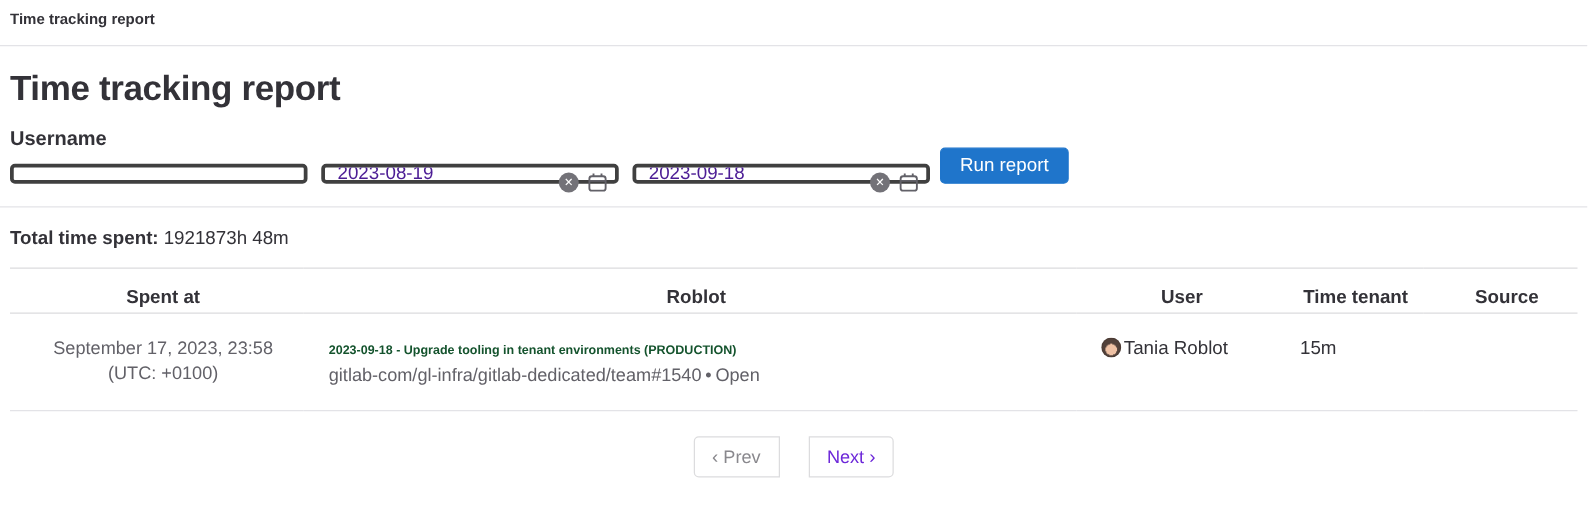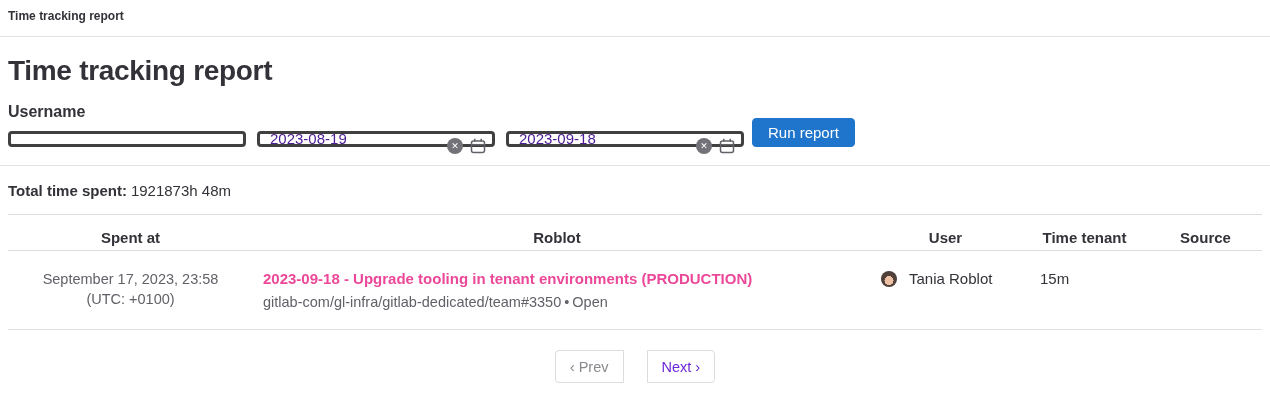--- a/index.html
+++ b/index.html
@@ -122,33 +122,33 @@
   }
   .report-table td {
     vertical-align: top;
     padding: 19px 10px 19px 20px;
     border-bottom: 1px solid #e3e3e7;
     font-size: 15px;
   }
   .spent-at { color: #626168; font-size: 14.5px; line-height: 1.35; text-align: center; }
   .source-title {
     font-weight: 700;
-    color: #ec4899;
+    color: #14532d;
     text-decoration: none;
-    font-size: 15px;
+    font-size: 10px;
     line-height: 1.25;
     display: inline-block;
   }
   .source-sub {
     margin-top: 5px;
     color: #626168;
     font-size: 14.5px;
   }
   .source-sub .dot-sep { margin: 0 3px; }
-  .user-cell { display: flex; align-items: flex-end; gap: 12px; }
+  .user-cell { display: flex; align-items: flex-start; gap: 2px; }
   .avatar {
     width: 16px; height: 16px;
     border-radius: 50%;
     flex: 0 0 16px;
     background:
       radial-gradient(circle at 50% 62%, #efc1a4 0 40%, #52413a 41% 100%);
     border: 1px solid rgba(0,0,0,.08);
   }
   .user-name { color: #333238; text-decoration: none; }
   .time-spent { color: #333238; }
@@ -259,21 +259,21 @@
     <tr>
       <td>
         <div class="spent-at">
           <div>September 17, 2023, 23:58</div>
           <div>(UTC: +0100)</div>
         </div>
       </td>
       <td>
         <a href="#" class="source-title">2023-09-18 - Upgrade tooling in tenant environments (PRODUCTION)</a>
         <div class="source-sub">
-          <span>gitlab-com/gl-infra/gitlab-dedicated/team#3350</span><span class="dot-sep">•</span><span>Open</span>
+          <span>gitlab-com/gl-infra/gitlab-dedicated/team#1540</span><span class="dot-sep">•</span><span>Open</span>
         </div>
       </td>
       <td>
         <div class="user-cell">
           <span class="avatar"></span>
           <a href="#" class="user-name">Tania Roblot</a>
         </div>
       </td>
       <td>
         <span class="time-spent">15m</span>

